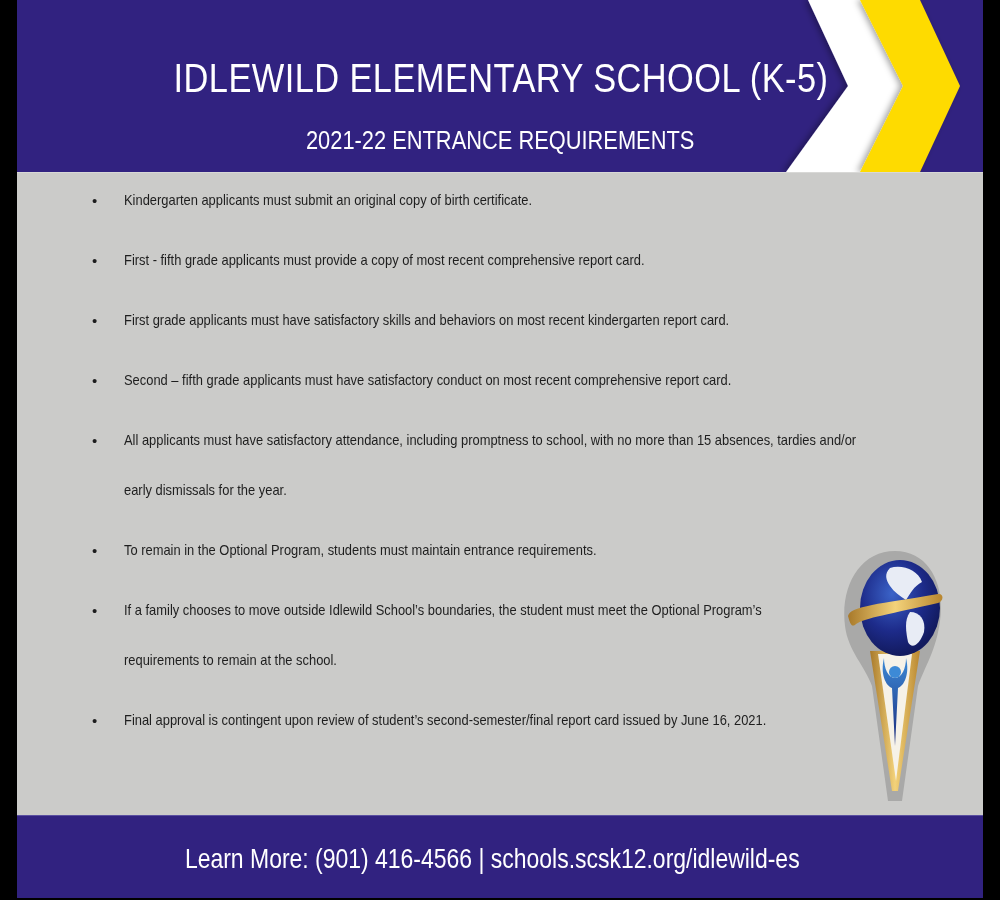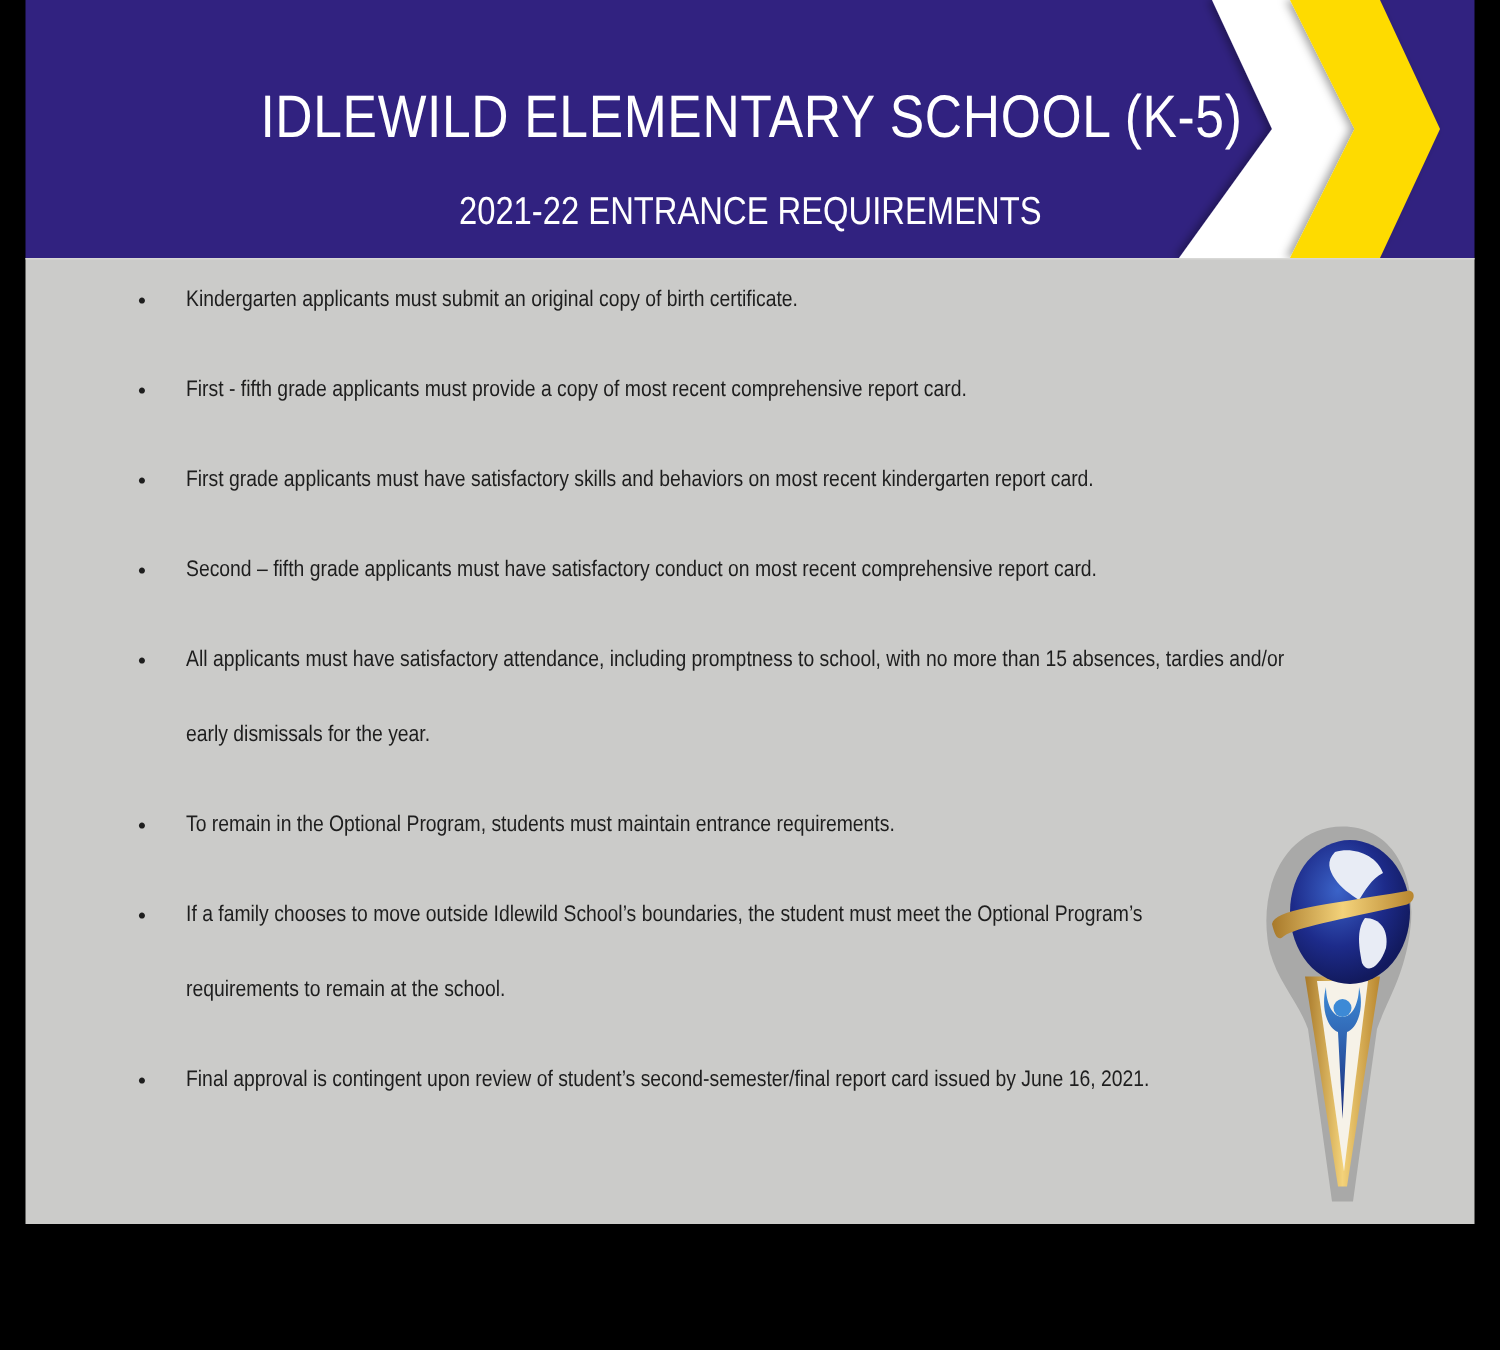--- a/index.html
+++ b/index.html
@@ -131,13 +131,16 @@
       <circle cx="55" cy="126" r="6" fill="#3d8ad6"></circle>
 
       <ellipse cx="60" cy="62" rx="40" ry="48" fill="url(#globe)"></ellipse>
       <path d="M50,22 C62,18 78,24 82,36 C74,40 70,48 66,54 C60,50 54,46 50,40 C46,34 44,28 50,22 Z" fill="#e8ecf5"></path>
       <path d="M70,66 C80,66 86,74 84,86 C80,98 72,104 68,96 C66,86 64,74 70,66 Z" fill="#e8ecf5"></path>
 
       <path d="M8,70 C10,60 40,58 98,48 C104,47 104,55 98,57 C50,68 25,72 16,78 C12,82 10,78 8,70 Z" fill="url(#gold)"></path>
     </svg>
   </div>
 
+  <div class="footer">
+    <div class="footer-text">Learn More: (901) 416-4566 | schools.scsk12.org/idlewild-es</div>
+  </div>
 </div>
 
 </body></html>

